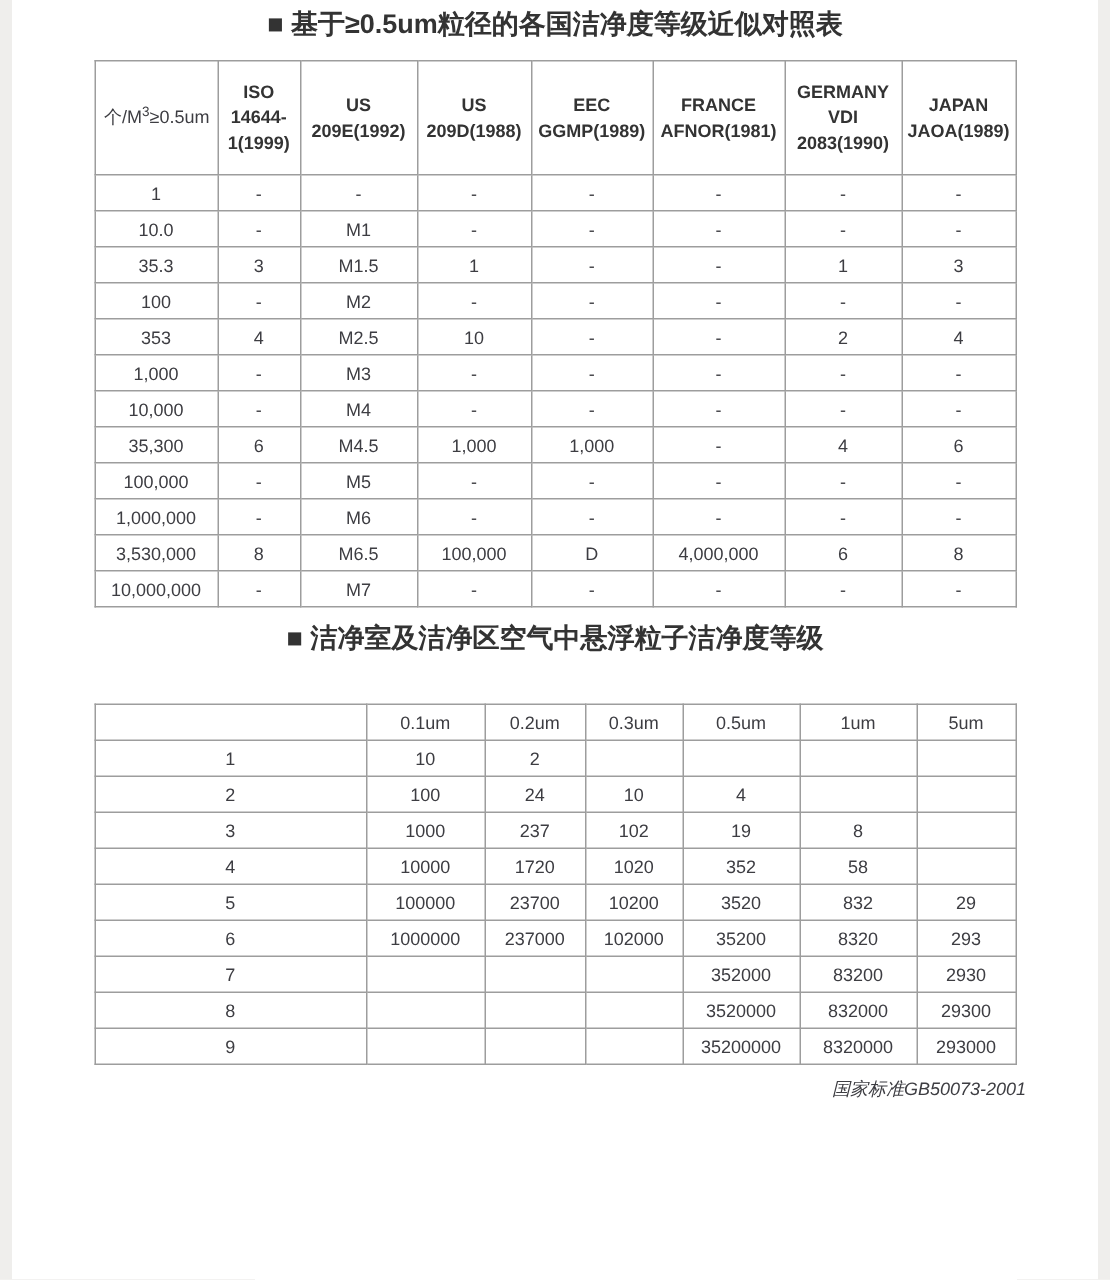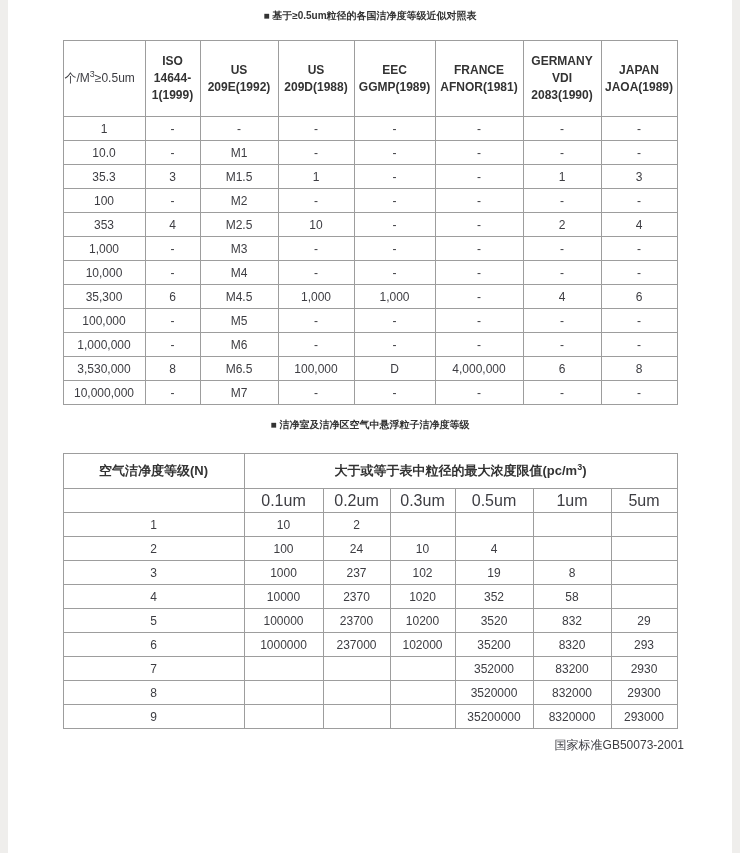--- a/index.html
+++ b/index.html
@@ -17,26 +17,26 @@
   .content {
     width: 724px;
     height: 853px;
     margin-left: 8px;
     background: #ffffff;
     padding-top: 8px;
   }
   .section-title {
     text-align: center;
     font-weight: bold;
-    font-size: 10px;
+    font-size: 18px;
     color: #333333;
     line-height: 16px;
   }
   .title1 { margin-bottom: 16px; }
-  .title2 { margin-top: 12px; margin-bottom: 20px; }
+  .title2 { margin-top: 12px; margin-bottom: 36px; }
   table {
     border-collapse: collapse;
     table-layout: fixed;
     margin: 0 auto;
     width: 614px;
     background: #ffffff;
   }
   th, td {
     border: 1px solid #9d9d9d;
     text-align: center;
@@ -49,42 +49,43 @@
   .t1-head th {
     height: 76px;
     font-weight: bold;
     font-size: 12px;
     white-space: pre-line;
     line-height: 17px;
     color: #333333;
   }
   .t1-head th.corner {
     font-weight: normal;
-    text-align: left;
+    text-align: center;
     padding-left: 1px;
     font-size: 12px;
     color: #3d3d42;
   }
   .t2-head1 th {
     height: 35px;
     font-weight: bold;
     font-size: 13px;
     color: #333333;
   }
   .t2-head2 td {
     height: 24px;
-    font-size: 16px;
+    font-size: 12px;
   }
   sup { font-size: 9px; vertical-align: super; line-height: 0; }
   .footer-note {
     width: 676px;
     margin: 8px 0 0 0;
     text-align: right;
     font-size: 12px;
     color: #3d3d42;
+    font-style: italic;
   }
 </style>
 </head>
 <body>
 
 <div class="page">
   <div class="content">
 
     <div class="section-title title1">■ 基于≥0.5um粒径的各国洁净度等级近似对照表</div>
 
@@ -250,24 +251,20 @@
       <colgroup>
         <col style="width:181px">
           <col style="width:79px">
           <col style="width:67px">
           <col style="width:65px">
         <col style="width:78px">
           <col style="width:78px">
           <col style="width:66px">
       </colgroup>
       <thead>
-        <tr class="t2-head1">
-          <th>空气洁净度等级(N)</th>
-          <th colspan="6"><span>大于或等于表中粒径的最大浓度限值(pc/m</span><sup>3</sup><span>)</span></th>
-        </tr>
         <tr class="t2-head2">
           <td></td>
           <td>0.1um</td>
           <td>0.2um</td>
           <td>0.3um</td>
           <td>0.5um</td>
           <td>1um</td>
           <td>5um</td>
         </tr>
       </thead>
@@ -295,21 +292,21 @@
             <td>1000</td>
             <td>237</td>
             <td>102</td>
             <td>19</td>
             <td>8</td>
             <td></td>
           </tr>
           <tr>
             <td>4</td>
             <td>10000</td>
-            <td>2370</td>
+            <td>1720</td>
             <td>1020</td>
             <td>352</td>
             <td>58</td>
             <td></td>
           </tr>
           <tr>
             <td>5</td>
             <td>100000</td>
             <td>23700</td>
             <td>10200</td>

